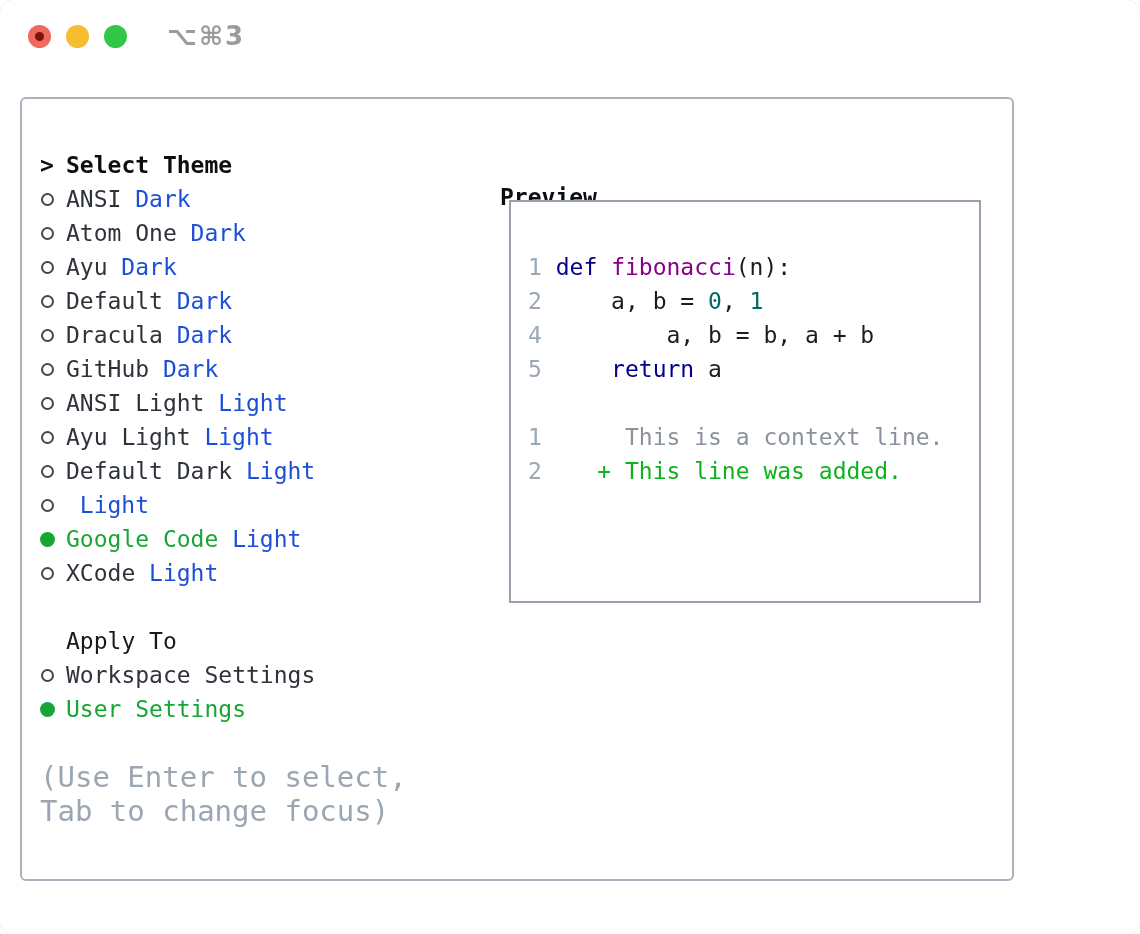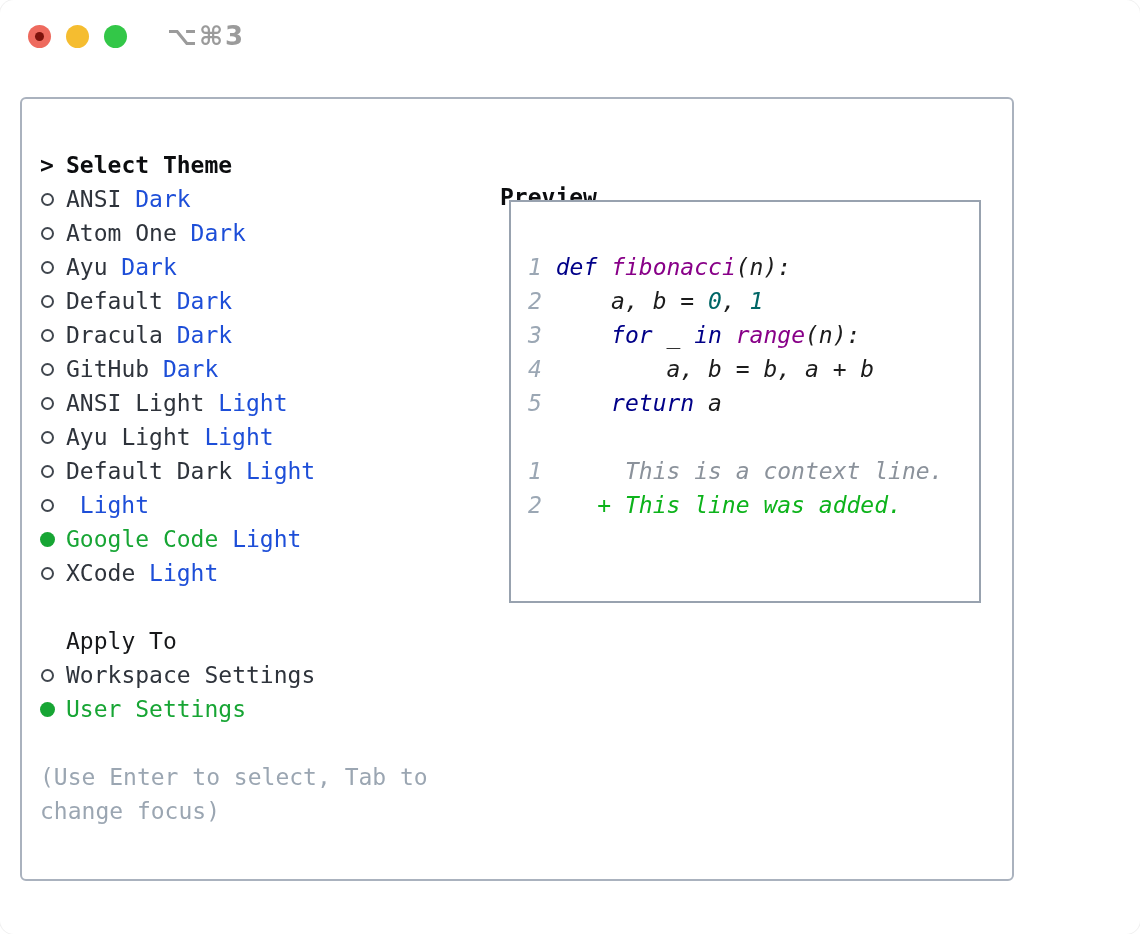--- a/index.html
+++ b/index.html
@@ -43,34 +43,34 @@
   .ring { width:13px; height:13px; border:2px solid #41474f; border-radius:50%; margin-left:1px; }
   .dot { width:15px; height:15px; background:#17a534; border-radius:50%; }
   .hdr-label { font-weight:bold; color:#0c0d0f; }
   .theme-name { color:#2e333b; }
   .theme-name.sel-green { color:#17a534; }
   .variant { color:#1d4ed8; margin-left:13.8px; }
 
   .apply-section { margin-top:34px; }
   .hint {
     margin-top:34px; width:420px;
-    font-size:23px; line-height:34px; color:#9ba6b2; white-space:normal;
+    font-size:29px; line-height:34px; color:#9ba6b2; white-space:normal;
   }
 
   
   .preview-title {
     position:absolute; left:478px; top:49px; height:34px;
     display:flex; align-items:center;
     font-size:23px; font-weight:bold; color:#0c0d0f;margin-top:32px;
   }
   .preview-box {
     position:absolute; left:487px; top:101px; width:472px; height:403px;
     border:2px solid #98a2af; background:#fff;
   }
-  .code-area { padding:48px 16px 0 17px;font-style:italic; }
+  .code-area { padding:48px 16px 0 17px; }
   .code-line { height:34px; font-size:23px; line-height:34px; white-space:pre; }
   .tok-n   { color:#9ba7b4; }
   .tok-k   { color:#000088; }
   .tok-f   { color:#880088; }
   .tok-d   { color:#006666; }
   .tok-p   { color:#1c1c1c; }
   .tok-c   { color:#8b929b; }
   .tok-del { color:#c92e18; }
   .tok-add { color:#0db31b; }
 </style>
@@ -125,21 +125,20 @@
 
       <div class="hint">(Use Enter to select, Tab to change focus)</div>
     </div>
 
     <div class="preview-title">Preview</div>
 
     <div class="preview-box">
       <div class="code-area" id="code-area">
           <div class="code-line"><span class="tok-n">1</span><span class="tok-p"> </span><span class="tok-k">def</span><span class="tok-p"> </span><span class="tok-f">fibonacci</span><span class="tok-p">(n):</span></div>
           <div class="code-line"><span class="tok-n">2</span><span class="tok-p">     a, b = </span><span class="tok-d">0</span><span class="tok-p">, </span><span class="tok-d">1</span></div>
-          <div class="code-line"><span class="tok-n">3</span><span class="tok-p">     </span><span class="tok-k">for</span><span class="tok-p"> _ </span><span class="tok-k">in</span><span class="tok-p"> </span><span class="tok-f">range</span><span class="tok-p">(n):</span></div>
           <div class="code-line"><span class="tok-n">4</span><span class="tok-p">         a, b = b, a + b</span></div>
           <div class="code-line"><span class="tok-n">5</span><span class="tok-p">     </span><span class="tok-k">return</span><span class="tok-p"> a</span></div>
           <div class="code-line"></div>
           <div class="code-line"><span class="tok-n">1</span><span class="tok-c">      This is a context line.</span></div>
           <div class="code-line"><span class="tok-n">2</span><span class="tok-p">    </span><span class="tok-add">+ This line was added.</span></div>
         </div>
     </div>
 
   </div>
 </div>

